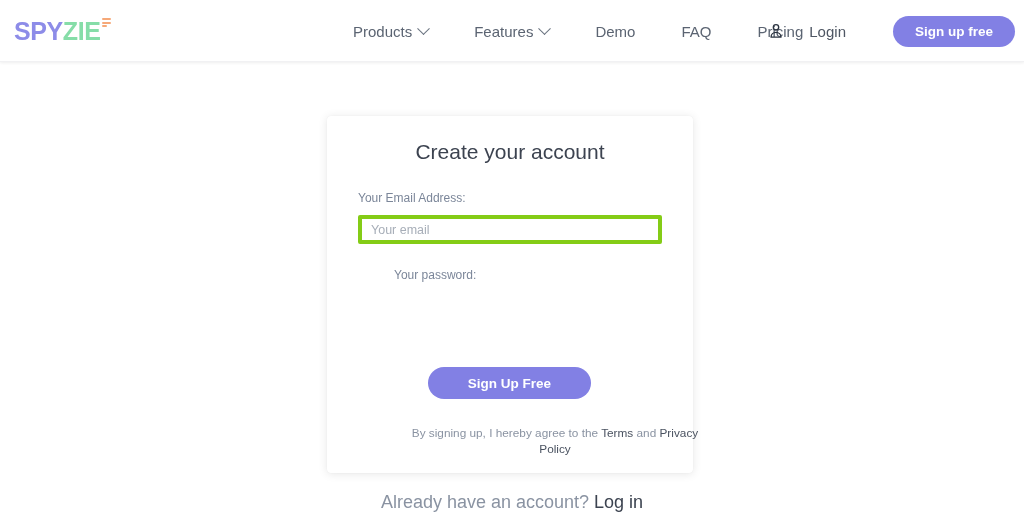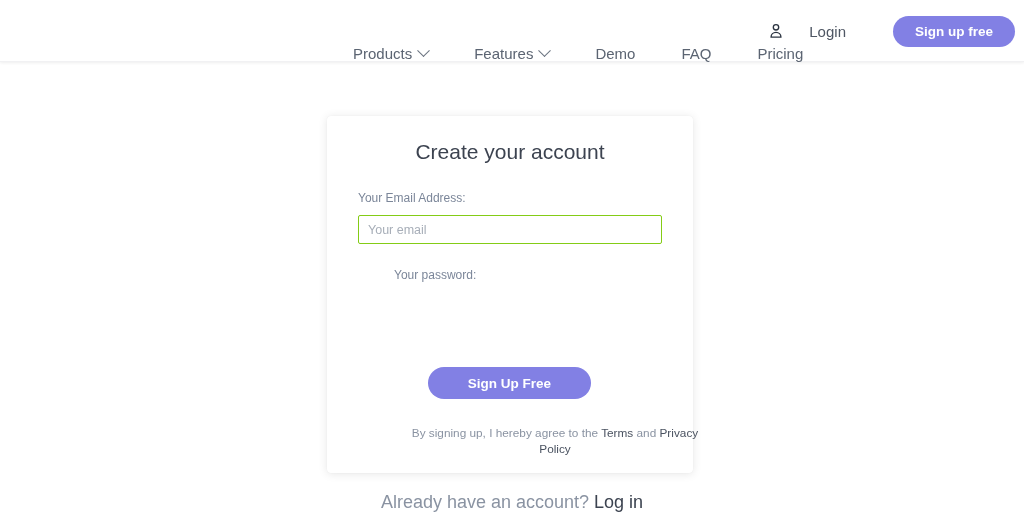--- a/index.html
+++ b/index.html
@@ -61,21 +61,21 @@
   }
   .logo .tm i:nth-child(1) { width: 9px; }
   .logo .tm i:nth-child(2) { width: 9px; }
   .logo .tm i:nth-child(3) { width: 5px; }
 
   .nav {
     position: absolute;
     left: 330px; top: 0;
     height: 62px;
     display: flex;
-    align-items: flex-end;
+    align-items: center;
     gap: 0px;
   }
   .nav-item {
     display: flex;
     align-items: center;
     gap: 5px;
     padding: 0 23px;
     font-size: 15px;
     color: #5b6472;
     cursor: pointer;
@@ -155,21 +155,21 @@
   .field-label {
     font-size: 12px;
     color: #7b8699;
     margin-bottom: 9px;
     line-height: 15px;
   }
   .field-input {
     display: block;
     width: 304px;
     height: 29px;
-    border: 1px solid #84cc16;
+    border: 4px solid #84cc16;
     border-radius: 2px;
     padding: 0 9px;
     font-size: 12.5px;
     color: #3c4350;
     background: #ffffff;
     font-family: "Liberation Sans", sans-serif;
     outline: none;
   }
   .field-input::placeholder { color: #a7aeb8; }
 
@@ -220,20 +220,23 @@
     cursor: pointer;
   }
 </style>
 </head>
 <body>
 
 <div class="page">
 
   <div class="header">
 
+    <div class="logo">
+      <span class="spy">SPY</span><span class="zie">ZIE</span><span class="tm"><i></i><i></i><i></i></span>
+    </div>
 
     <nav class="nav">
       <div class="nav-item">
         <span>Products</span>
         <span class="chev"></span>
       </div>
       <div class="nav-item">
         <span>Features</span>
         <span class="chev"></span>
       </div>

